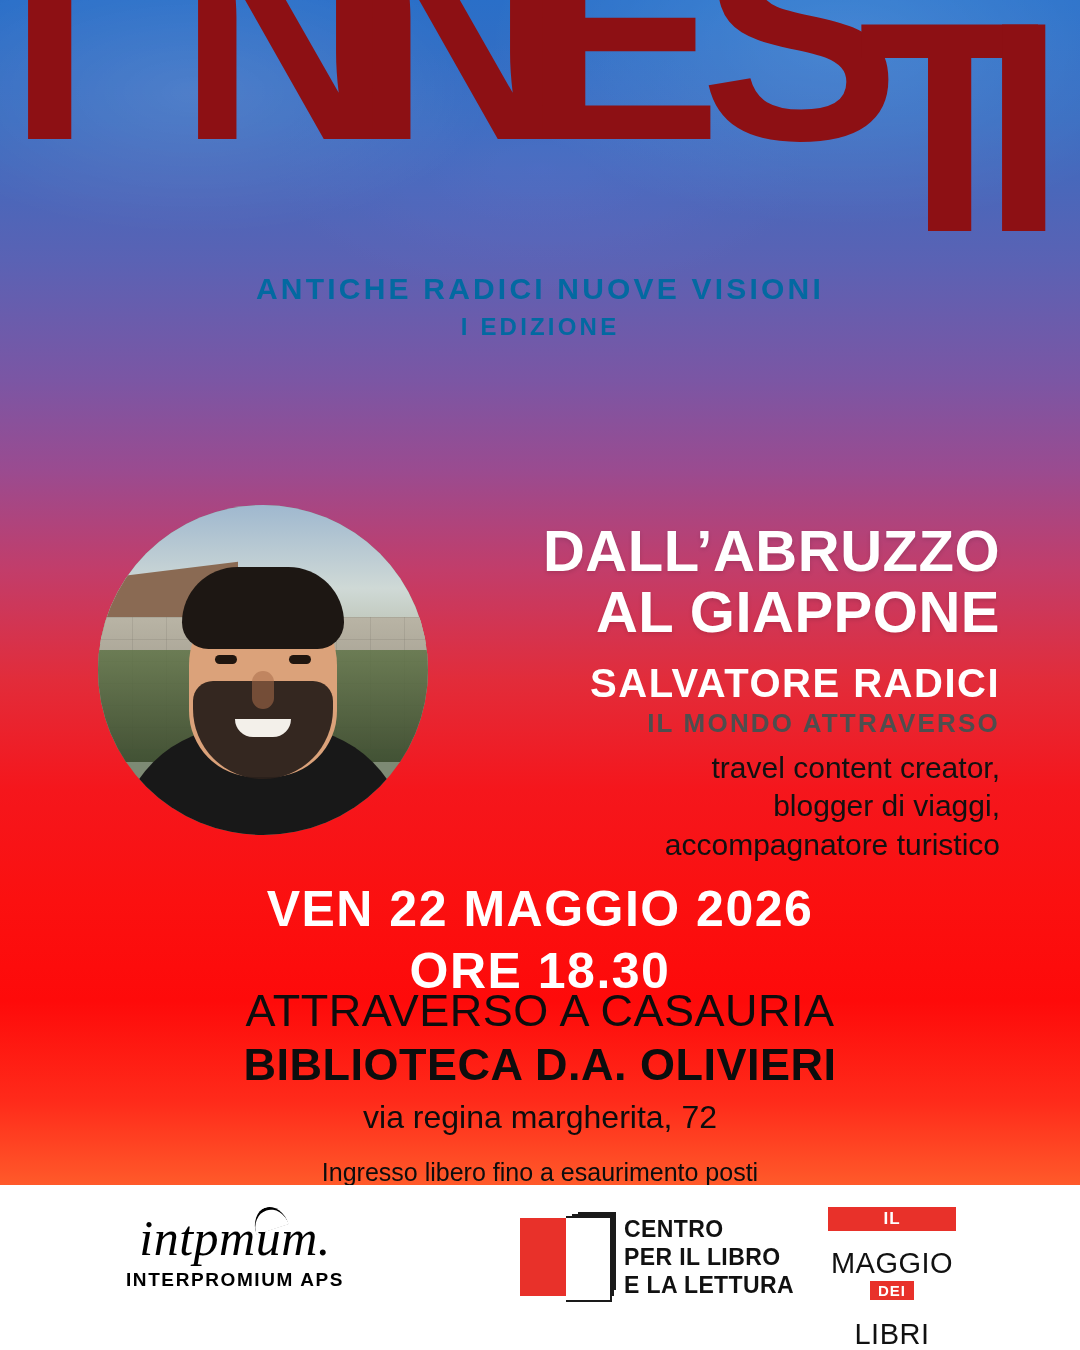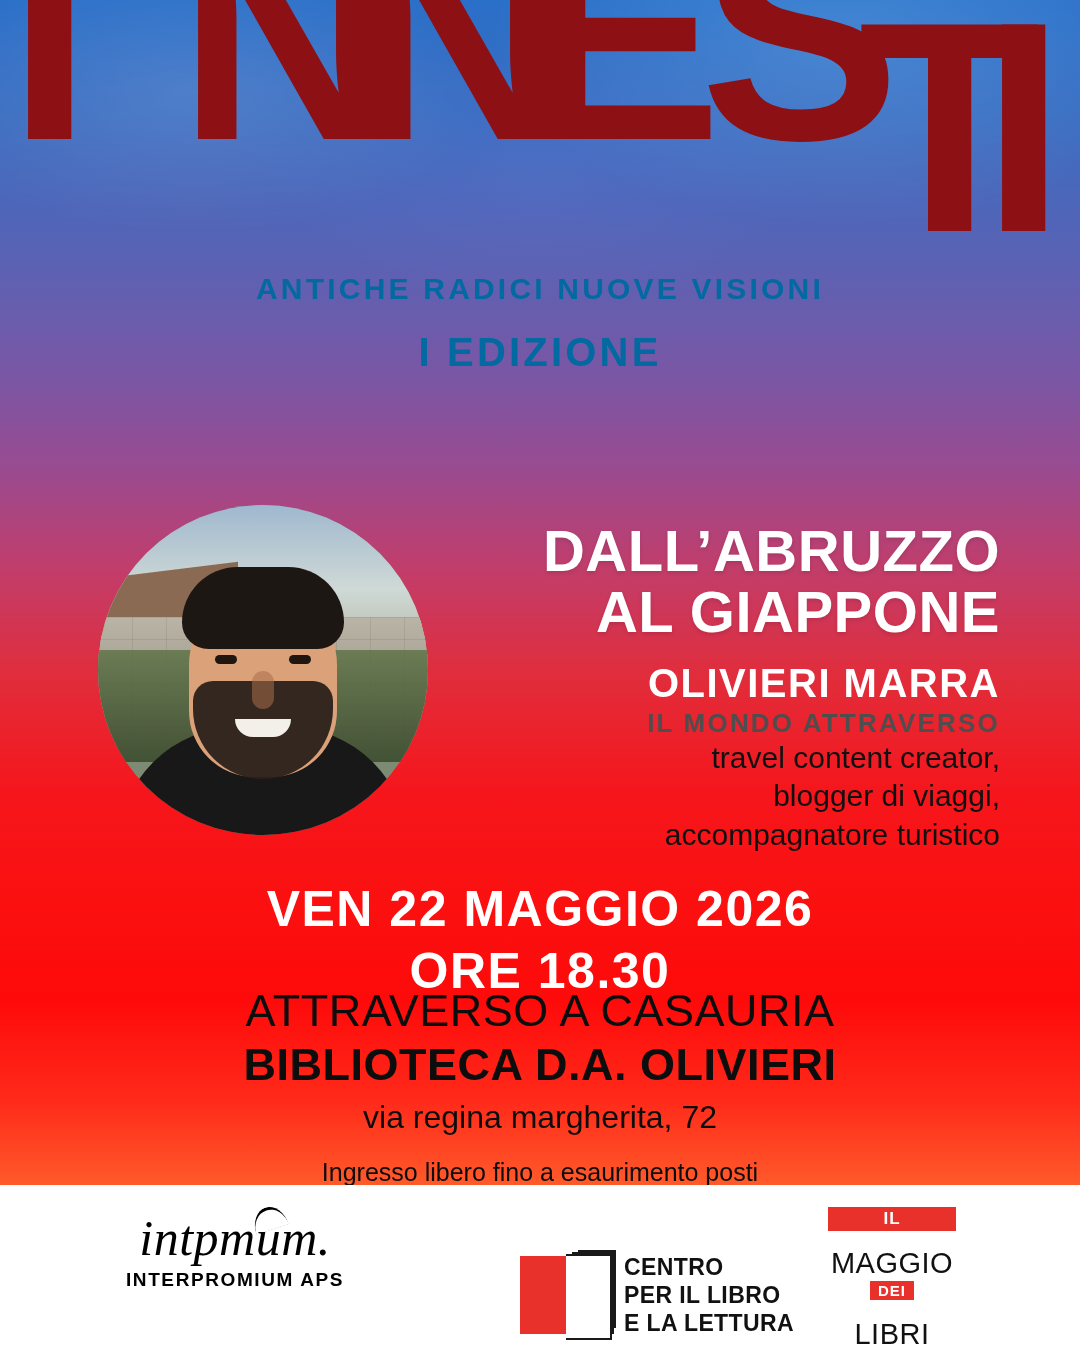--- a/index.html
+++ b/index.html
@@ -88,22 +88,22 @@
     width: 1080px;
     text-align: center;
     color: #0369a1;
   }
   .subtitle-main {
     font-size: 30px;
     font-weight: 700;
     letter-spacing: 3.2px;
   }
   .subtitle-edition {
-    margin-top: 24px;
-    font-size: 40px;
+    margin-top: 7px;
+    font-size: 24px;
     font-weight: 700;
     letter-spacing: 3.2px;
   }
 
   
   .portrait {
     position: absolute;
     left: 98px;
     top: 505px;
     width: 330px;
@@ -245,20 +245,21 @@
     color: #ffffff;
   }
   .speaker-tag {
     margin-top: 2px;
     font-size: 26px;
     font-weight: 800;
     letter-spacing: 2.2px;
     color: #4e4e4e;
   }
   .speaker-role {
+    margin-top: 10px;
     font-size: 30px;
     font-weight: 400;
     line-height: 1.28;
     color: #111111;
   }
 
   
   .date-block {
     position: absolute;
     left: 0;
@@ -353,21 +354,20 @@
     transform: rotate(-18deg);
   }
 
   .logo-cepell {
     position: absolute;
     left: 520px;
     top: 30px;
     display: flex;
     align-items: center;
     gap: 14px;
-    margin-top: 38px;
   }
   .cepell-book {
     position: relative;
     width: 90px;
     height: 82px;
   }
   .cepell-book .red {
     position: absolute;
     left: 0; top: 2px;
     width: 50px; height: 78px;
@@ -470,21 +470,21 @@
     <div class="eye left"></div>
     <div class="eye right"></div>
     <div class="brow left"></div>
     <div class="brow right"></div>
     <div class="hair"></div>
   </div>
 
   <div class="talk">
     <div class="talk-title">DALL’ABRUZZO</div>
     <div class="talk-title">AL GIAPPONE</div>
-    <div class="speaker-name">OLIVIERI MARRA</div>
+    <div class="speaker-name">SALVATORE RADICI</div>
     <div class="speaker-tag">IL MONDO ATTRAVERSO</div>
     <div class="speaker-role" style="white-space: pre-line;">travel content creator,
 blogger di viaggi,
 accompagnatore turistico</div>
   </div>
 
   <div class="date-block">
     <div class="date-line1">VEN 22 MAGGIO 2026</div>
     <div class="date-line2">ORE 18.30</div>
   </div>

